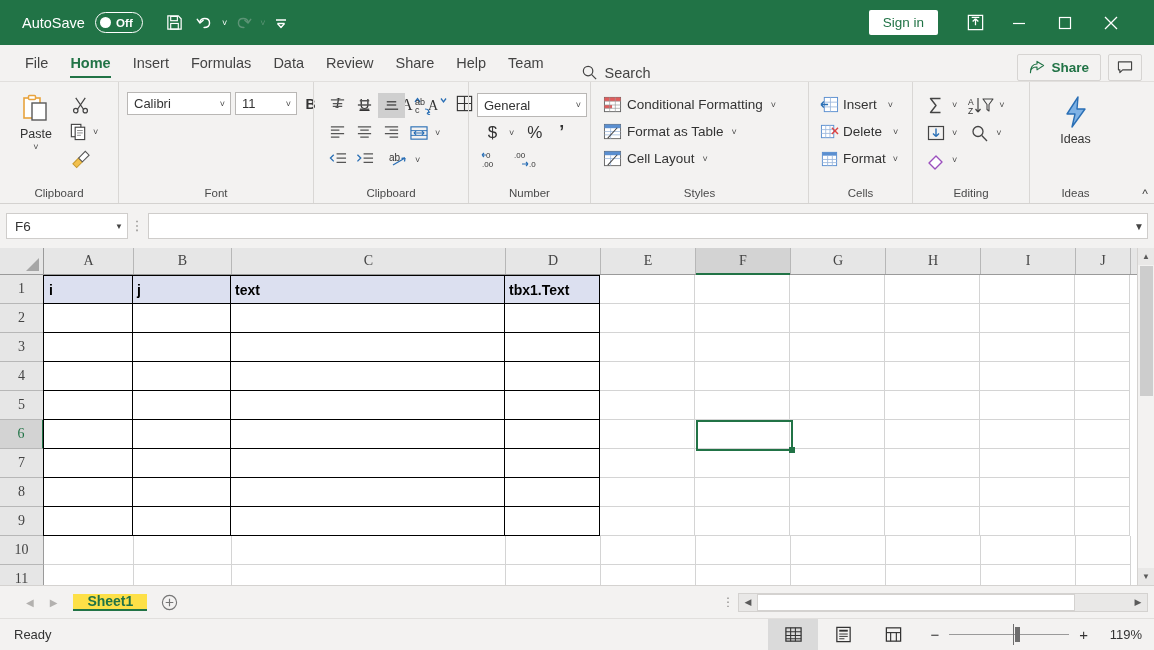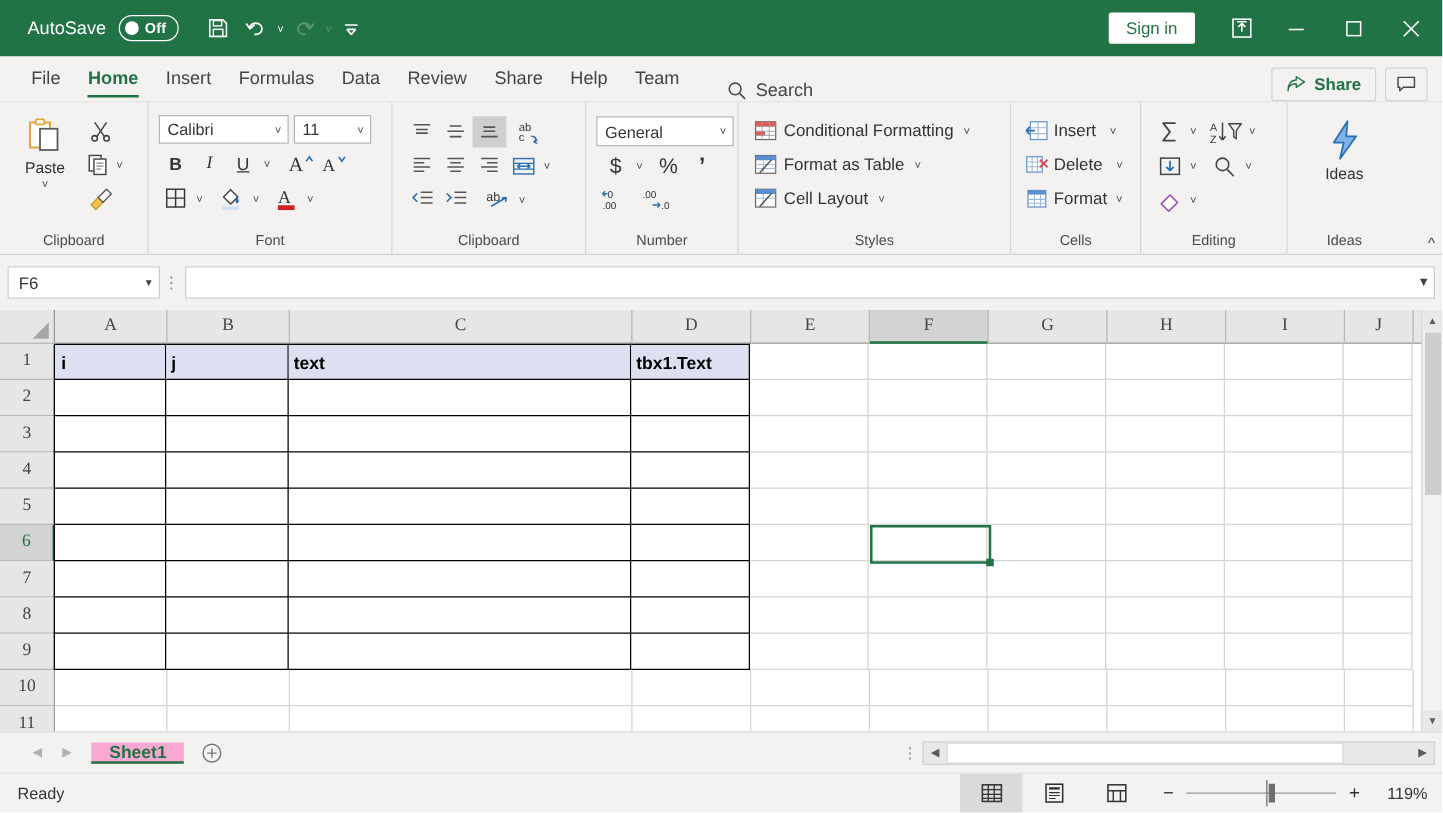--- a/index.html
+++ b/index.html
@@ -30,21 +30,21 @@
   .qbtn {
     height:30px; min-width:28px; display:flex; align-items:center; justify-content:center;
     color:#fff; padding:0 3px;
   }
   .qbtn.dim { color:#5d9476; }
   .qcaret { font-size:9px; padding-left:1px; }
   .win-title {
     position:absolute; left:0; right:0; text-align:center;
     font-size:14.5px; color:#fff; pointer-events:none;
   }
-  .title-right { margin-left:auto; display:flex; align-items:center; gap:0; padding-right:2px; z-index:2;}
+  .title-right { margin-left:auto; display:flex; align-items:center; gap:0; padding-right:20px; z-index:2;}
   .signin {
     background:#fff; color:#217346; font-size:13.5px; padding:5px 14px;
     border-radius:2px; margin-right:16px;
   }
   .winbtn { width:46px; height:45px; display:flex; align-items:center; justify-content:center; color:#fff;}
   .ribbon-icon-btn { width:42px; height:45px; display:flex; align-items:center; justify-content:center;}
 
   
   .tabbar {
     height:37px; background:#f3f2f1; display:flex; align-items:flex-end; flex:none;
@@ -177,21 +177,21 @@
     border-left:1px solid #d4d2d0; display:flex; flex-direction:column; align-items:center;
   }
   .sb-arrow { width:17px; height:17px; display:flex; align-items:center; justify-content:center; color:#5a5a5a; font-size:8px; background:#e9e8e7;}
   .vthumb { width:13px; background:#cdcdcd; margin:1px 0; border-radius:0;}
   .vtrack { flex:1; width:17px; position:relative; display:flex; justify-content:center;}
 
   
   .sheetbar { height:33px; background:#f3f2f1; display:flex; align-items:center; flex:none; border-top:1px solid #d4d2d0;}
   .navarrows { display:flex; align-items:center; gap:16px; padding:0 16px 0 26px; color:#b3b1af; font-size:10px;}
   .sheettab {
-    background:#f9a8d4; color:#217346; font-weight:bold; font-size:14px; padding:5px 14px 6px;
+    background:#fde047; color:#217346; font-weight:bold; font-size:14px; padding:5px 14px 6px;
     border-bottom:2.5px solid #217346; height:17px; display:flex; align-items:center;
   }
   .addsheet { width:44px; display:flex; align-items:center; justify-content:center; color:#5a5a5a;}
   .hsb-wrap { margin-left:auto; display:flex; align-items:center; gap:6px; padding-right:6px;}
   .hdots { color:#8a8886; font-size:12px; line-height:7px; width:10px; text-align:center;}
   .hsb { display:flex; align-items:center; height:19px; width:410px; background:#e9e8e7; border:1px solid #d4d2d0;}
   .hsb-arrow { width:18px; height:17px; display:flex; align-items:center; justify-content:center; color:#5a5a5a; font-size:9px;}
   .hthumb { height:17px; background:#fff; border:1px solid #d4d2d0; }
 
   
@@ -352,21 +352,21 @@
                 <path d="M3 15 L9 9 L13 13 L7 19 Z" fill="#f2c14e" stroke="#c89a2e" stroke-width="1.1"></path>
                 <path d="M9 9 L16 2 L20 6 L13 13 Z" fill="#fff" stroke="#555" stroke-width="1.1"></path>
               </svg>
           </span>
         </div>
       </div>
       <div class="rgroup-label">Clipboard</div>
     </div>
 
     <div class="rgroup" style="width:195px">
-      <div class="rgroup-body" style="flex-direction:column;padding-left:8px">
+      <div class="rgroup-body" style="padding-left:8px">
         <div class="row" style="margin-top:4px">
           <span class="combo fontname">
             <span class="cv">Calibri</span>
             <span class="caret">˅</span>
           </span>
           <span class="combo fontsize">
             <span class="cv">11</span>
             <span class="caret">˅</span>
           </span>
         </div>

